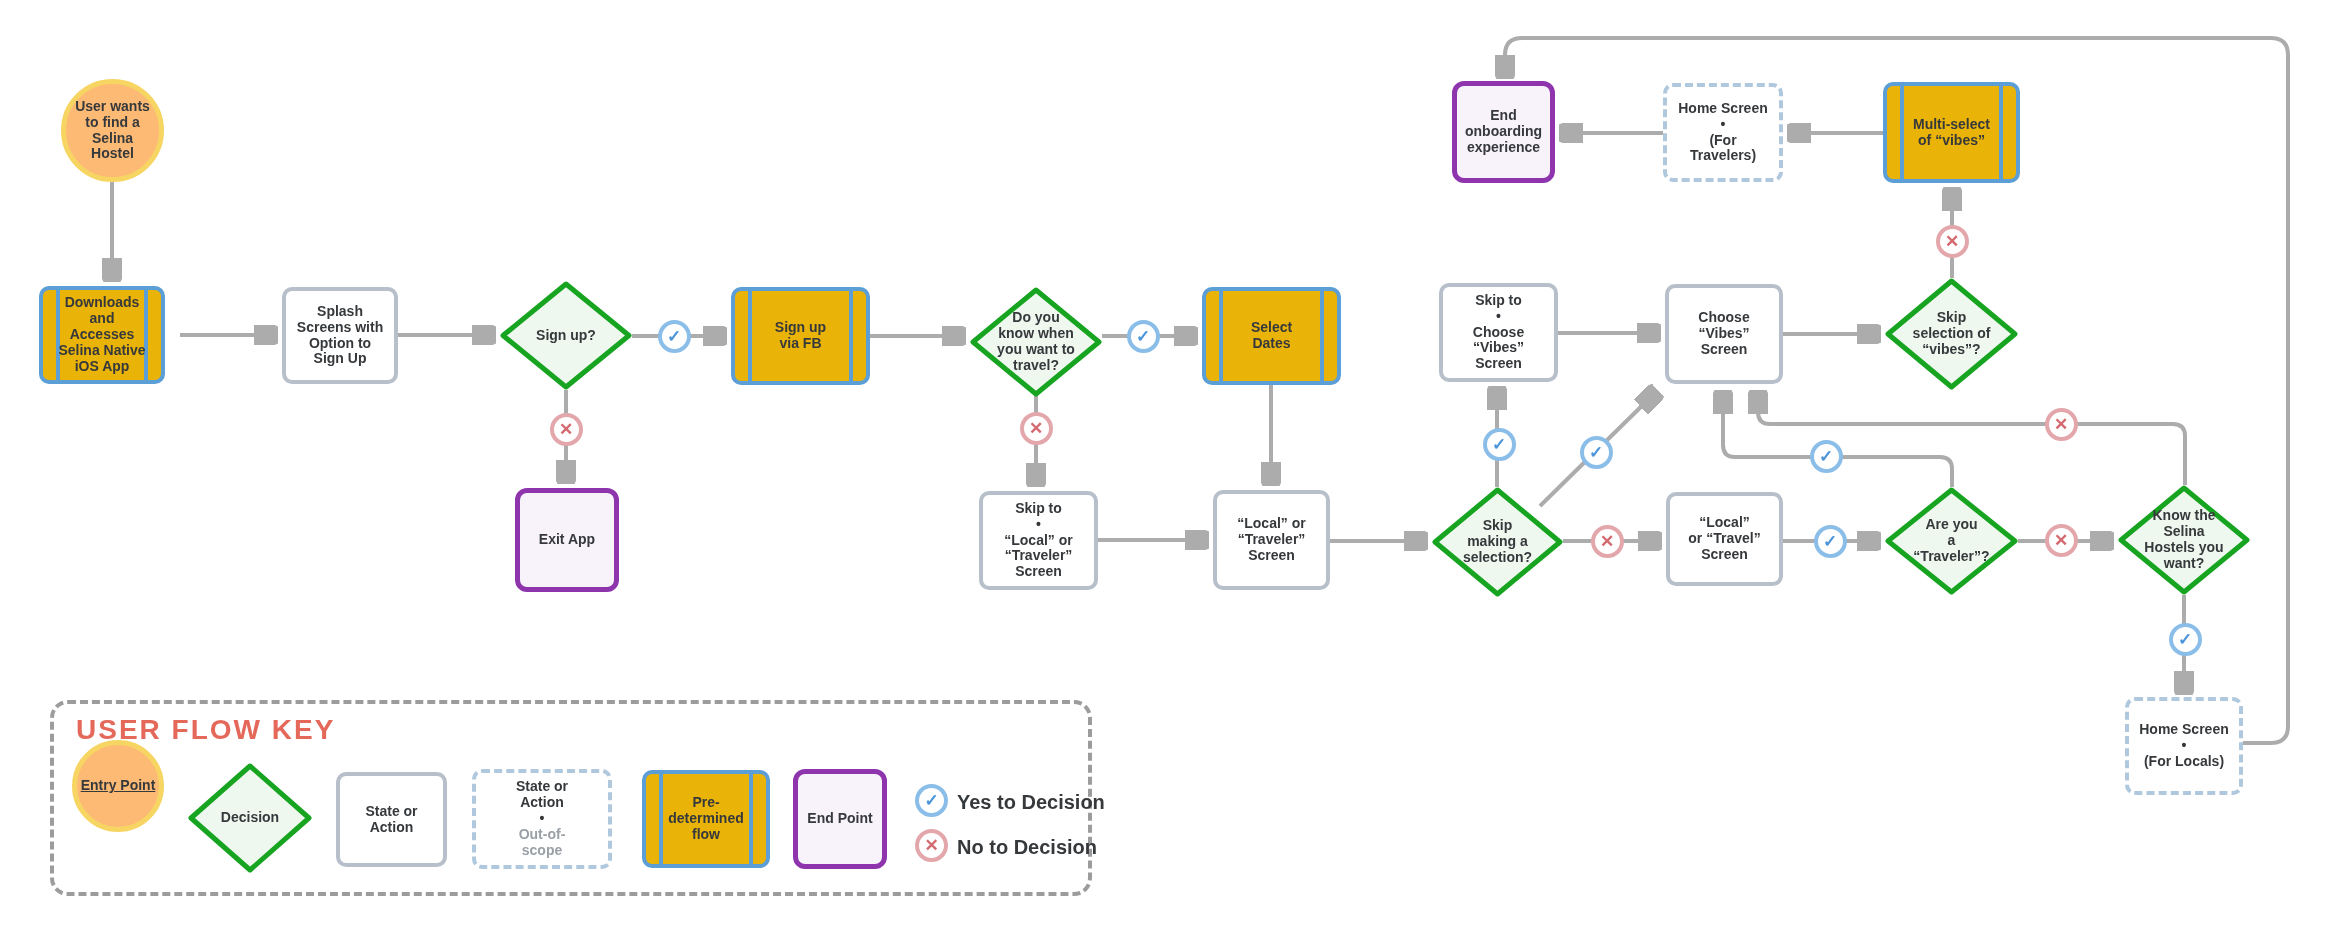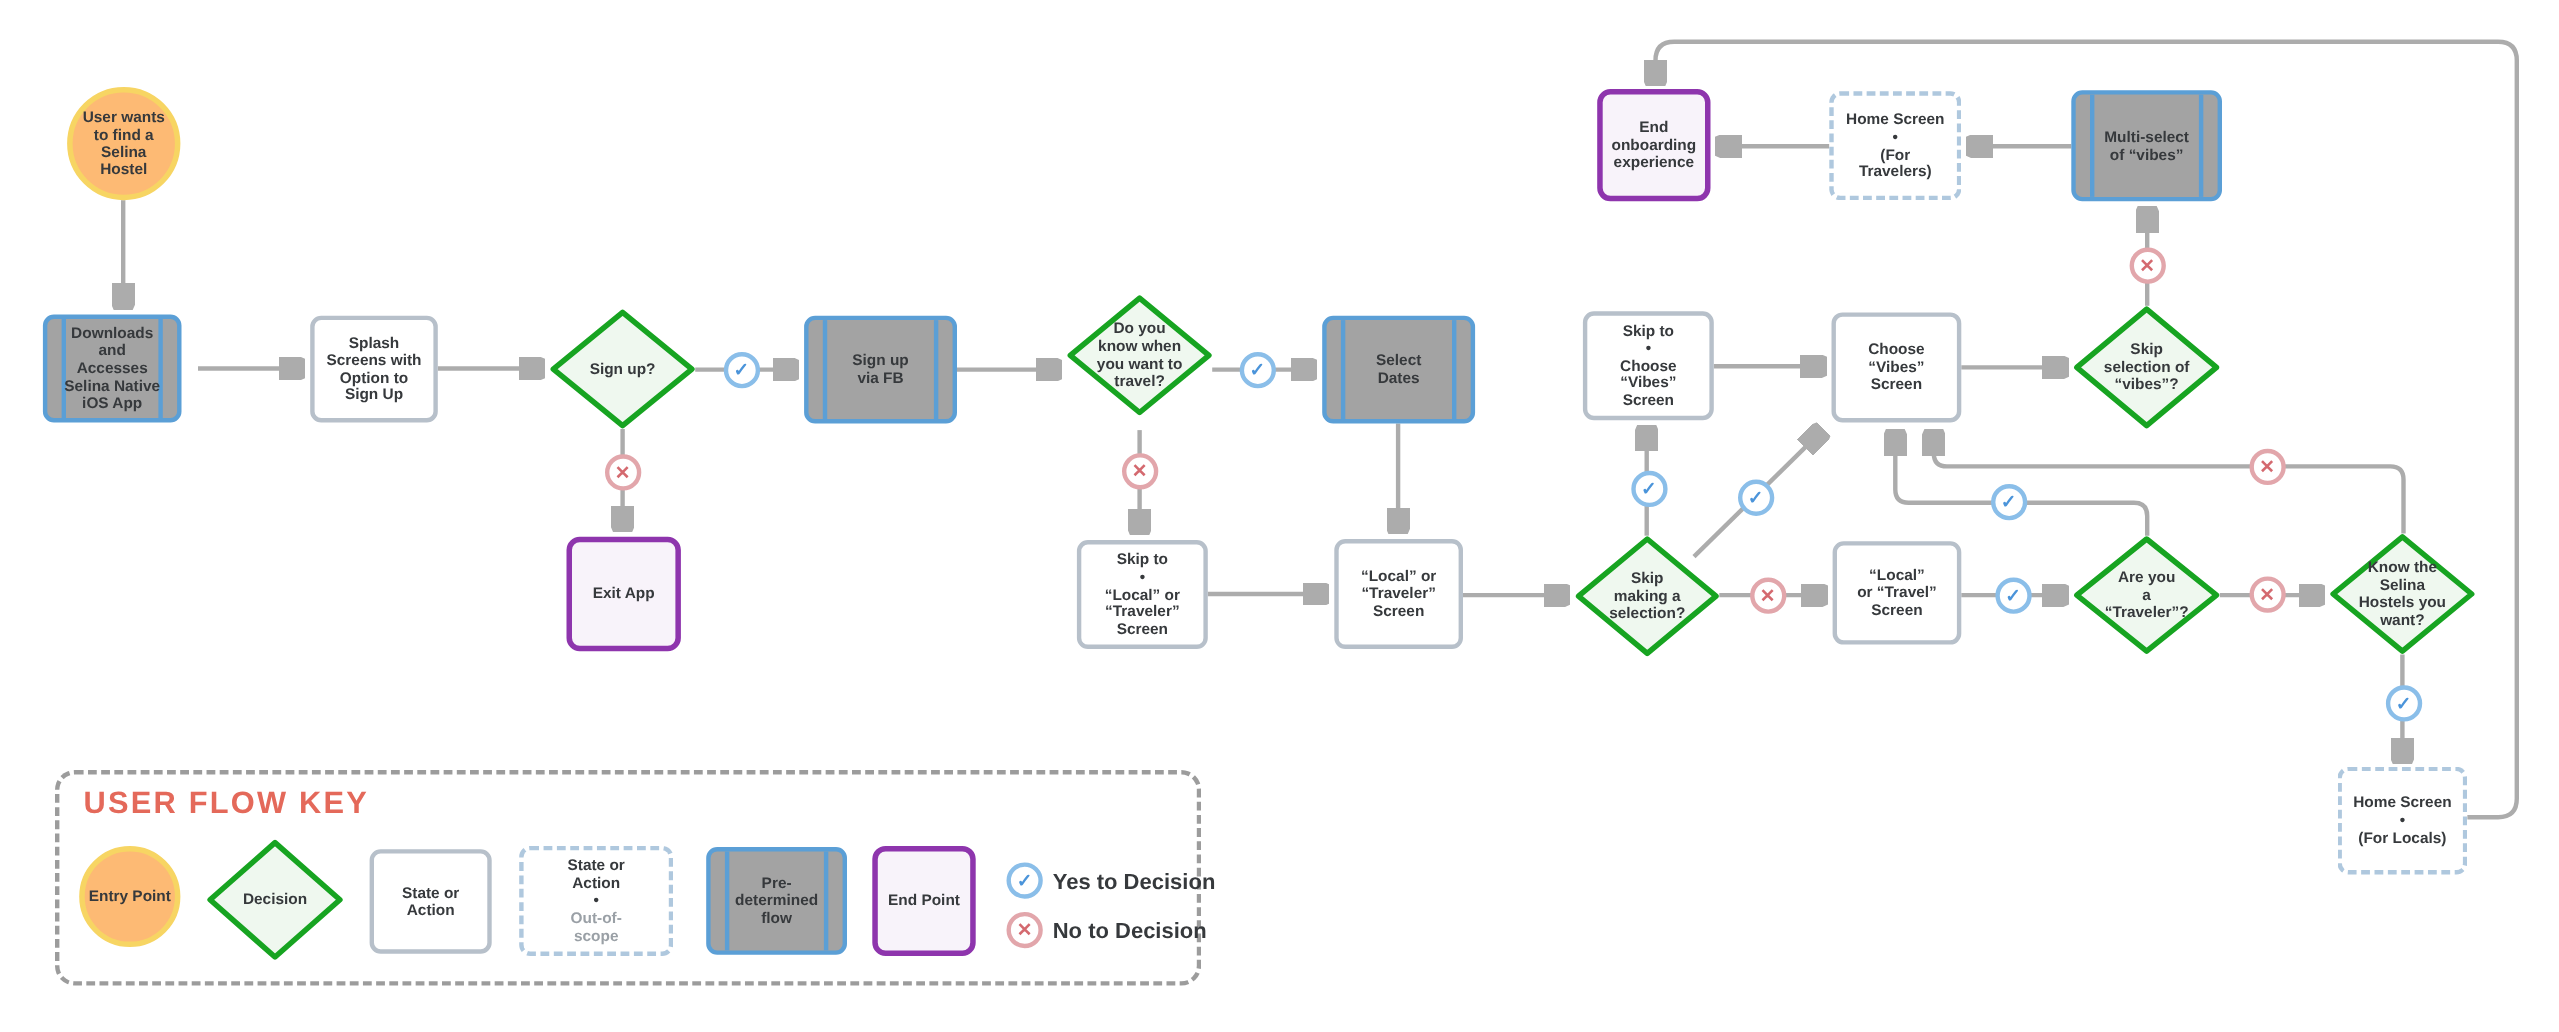--- a/index.html
+++ b/index.html
@@ -7,21 +7,21 @@
           font-family:"Liberation Sans",sans-serif;}
   svg.wires{position:absolute;left:0;top:0;z-index:0;}
   svg.wires path{stroke:#ACACAC;stroke-width:4;fill:none;}
   .node{position:absolute;display:flex;align-items:center;justify-content:center;text-align:center;
         box-sizing:border-box;color:#36393C;font-weight:bold;font-size:14px;line-height:1.14;z-index:2;}
   .lbl{white-space:pre-line;width:100%;position:relative;z-index:2;}
   .sub{white-space:pre-line;width:100%;position:relative;z-index:2;color:#9AA0A6;}
   .entry{border:5px solid #F7D563;border-radius:50%;background:#fdba74;}
   .state{border:4px solid #B7C0CA;border-radius:10px;background:#ffffff;}
   .state-dashed{border:4px dashed #AFC8DE;border-radius:10px;background:#ffffff;}
-  .flow{border:4px solid #5B9FD6;border-radius:10px;background:#a3a3a3;}
+  .flow{border:4px solid #5B9FD6;border-radius:10px;background:#eab308;}
   .flow::before,.flow::after{content:"";position:absolute;top:0;bottom:0;width:4px;background:#5B9FD6;z-index:1;}
   .flow::before{left:13px;} .flow::after{right:13px;}
   .endp{border:5px solid #8E35AD;border-radius:12px;background:#F8F3FA;}
   .decision{background:transparent;border:none;}
   .decision svg{position:absolute;left:0;top:0;z-index:0;}
   .decision polygon{fill:#EFF8EF;stroke:#17A421;stroke-width:5;stroke-linejoin:round;}
   .badge{position:absolute;width:33px;height:33px;border-radius:50%;background:#ffffff;z-index:3;
          display:flex;align-items:center;justify-content:center;box-sizing:border-box;
          font-weight:bold;font-size:17px;}
   .badge.yes{border:4px solid #8ABEE9;color:#4B94DA;}
@@ -104,21 +104,21 @@
         <div style="width: 100%; position: relative; z-index: 2;">
           <div class="lbl">Sign up?</div>
         </div>
       </div>
       <div class="node flow" style="left: 731px; top: 287px; width: 139px; height: 98px;">
         <div style="width: 100%; position: relative; z-index: 2;">
           <div class="lbl">Sign up
 via FB</div>
         </div>
       </div>
-      <div class="node decision" style="left: 970px; top: 268px; width: 132px; height: 110px;">
+      <div class="node decision" style="left: 970px; top: 287px; width: 132px; height: 110px;">
         <svg width="132" height="110">
           <polygon points="66,3 129,55 66,107 3,55"></polygon>
         </svg>
         <div style="width: 100%; position: relative; z-index: 2;">
           <div class="lbl">Do you
 know when
 you want to
 travel?</div>
         </div>
       </div>
@@ -234,21 +234,21 @@
 Travelers)</div>
         </div>
       </div>
       <div class="node endp" style="left: 1452px; top: 81px; width: 103px; height: 102px;">
         <div style="width: 100%; position: relative; z-index: 2;">
           <div class="lbl">End
 onboarding
 experience</div>
         </div>
       </div>
-      <div class="node entry" style="left: 72px; top: 769px; width: 92px; height: 92px;">
+      <div class="node entry" style="left: 72px; top: 740px; width: 92px; height: 92px; text-decoration: underline;">
         <div style="width: 100%; position: relative; z-index: 2;">
           <div class="lbl">Entry Point</div>
         </div>
       </div>
       <div class="node decision" style="left: 188px; top: 763px; width: 124px; height: 110px;">
         <svg width="124" height="110">
           <polygon points="62,3 121,55 62,107 3,55"></polygon>
         </svg>
         <div style="width: 100%; position: relative; z-index: 2;">
           <div class="lbl">Decision</div>

